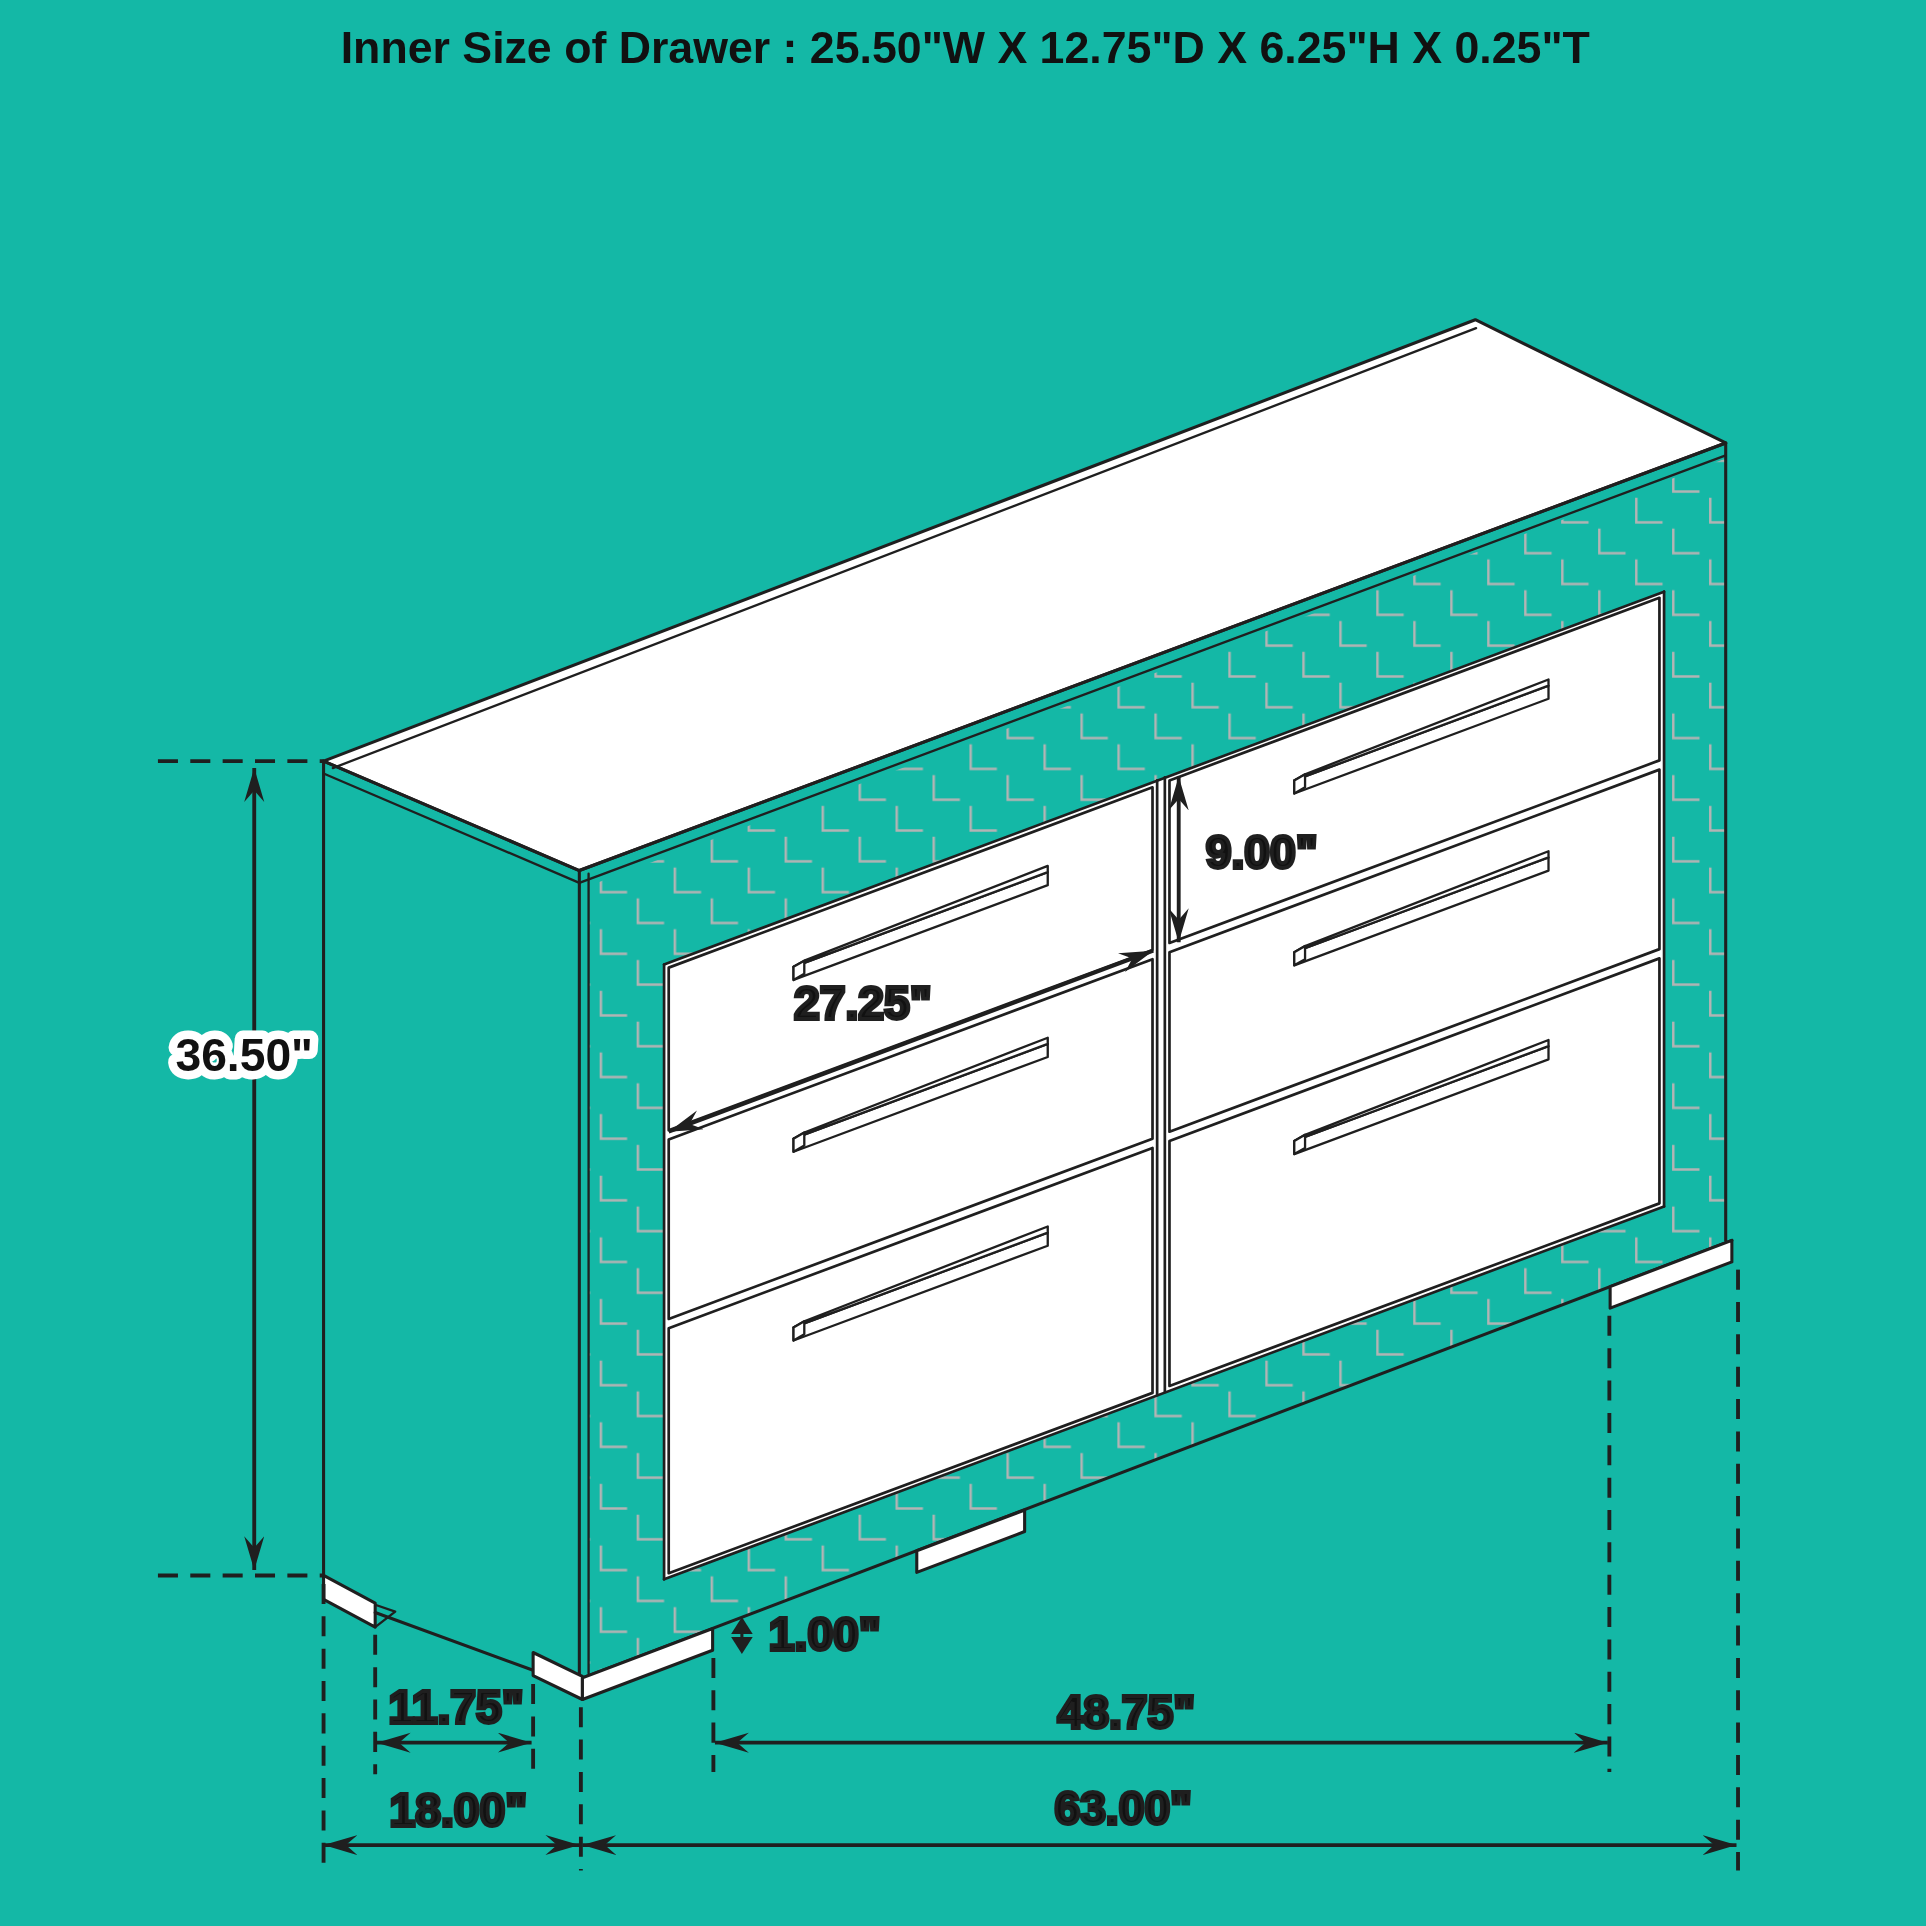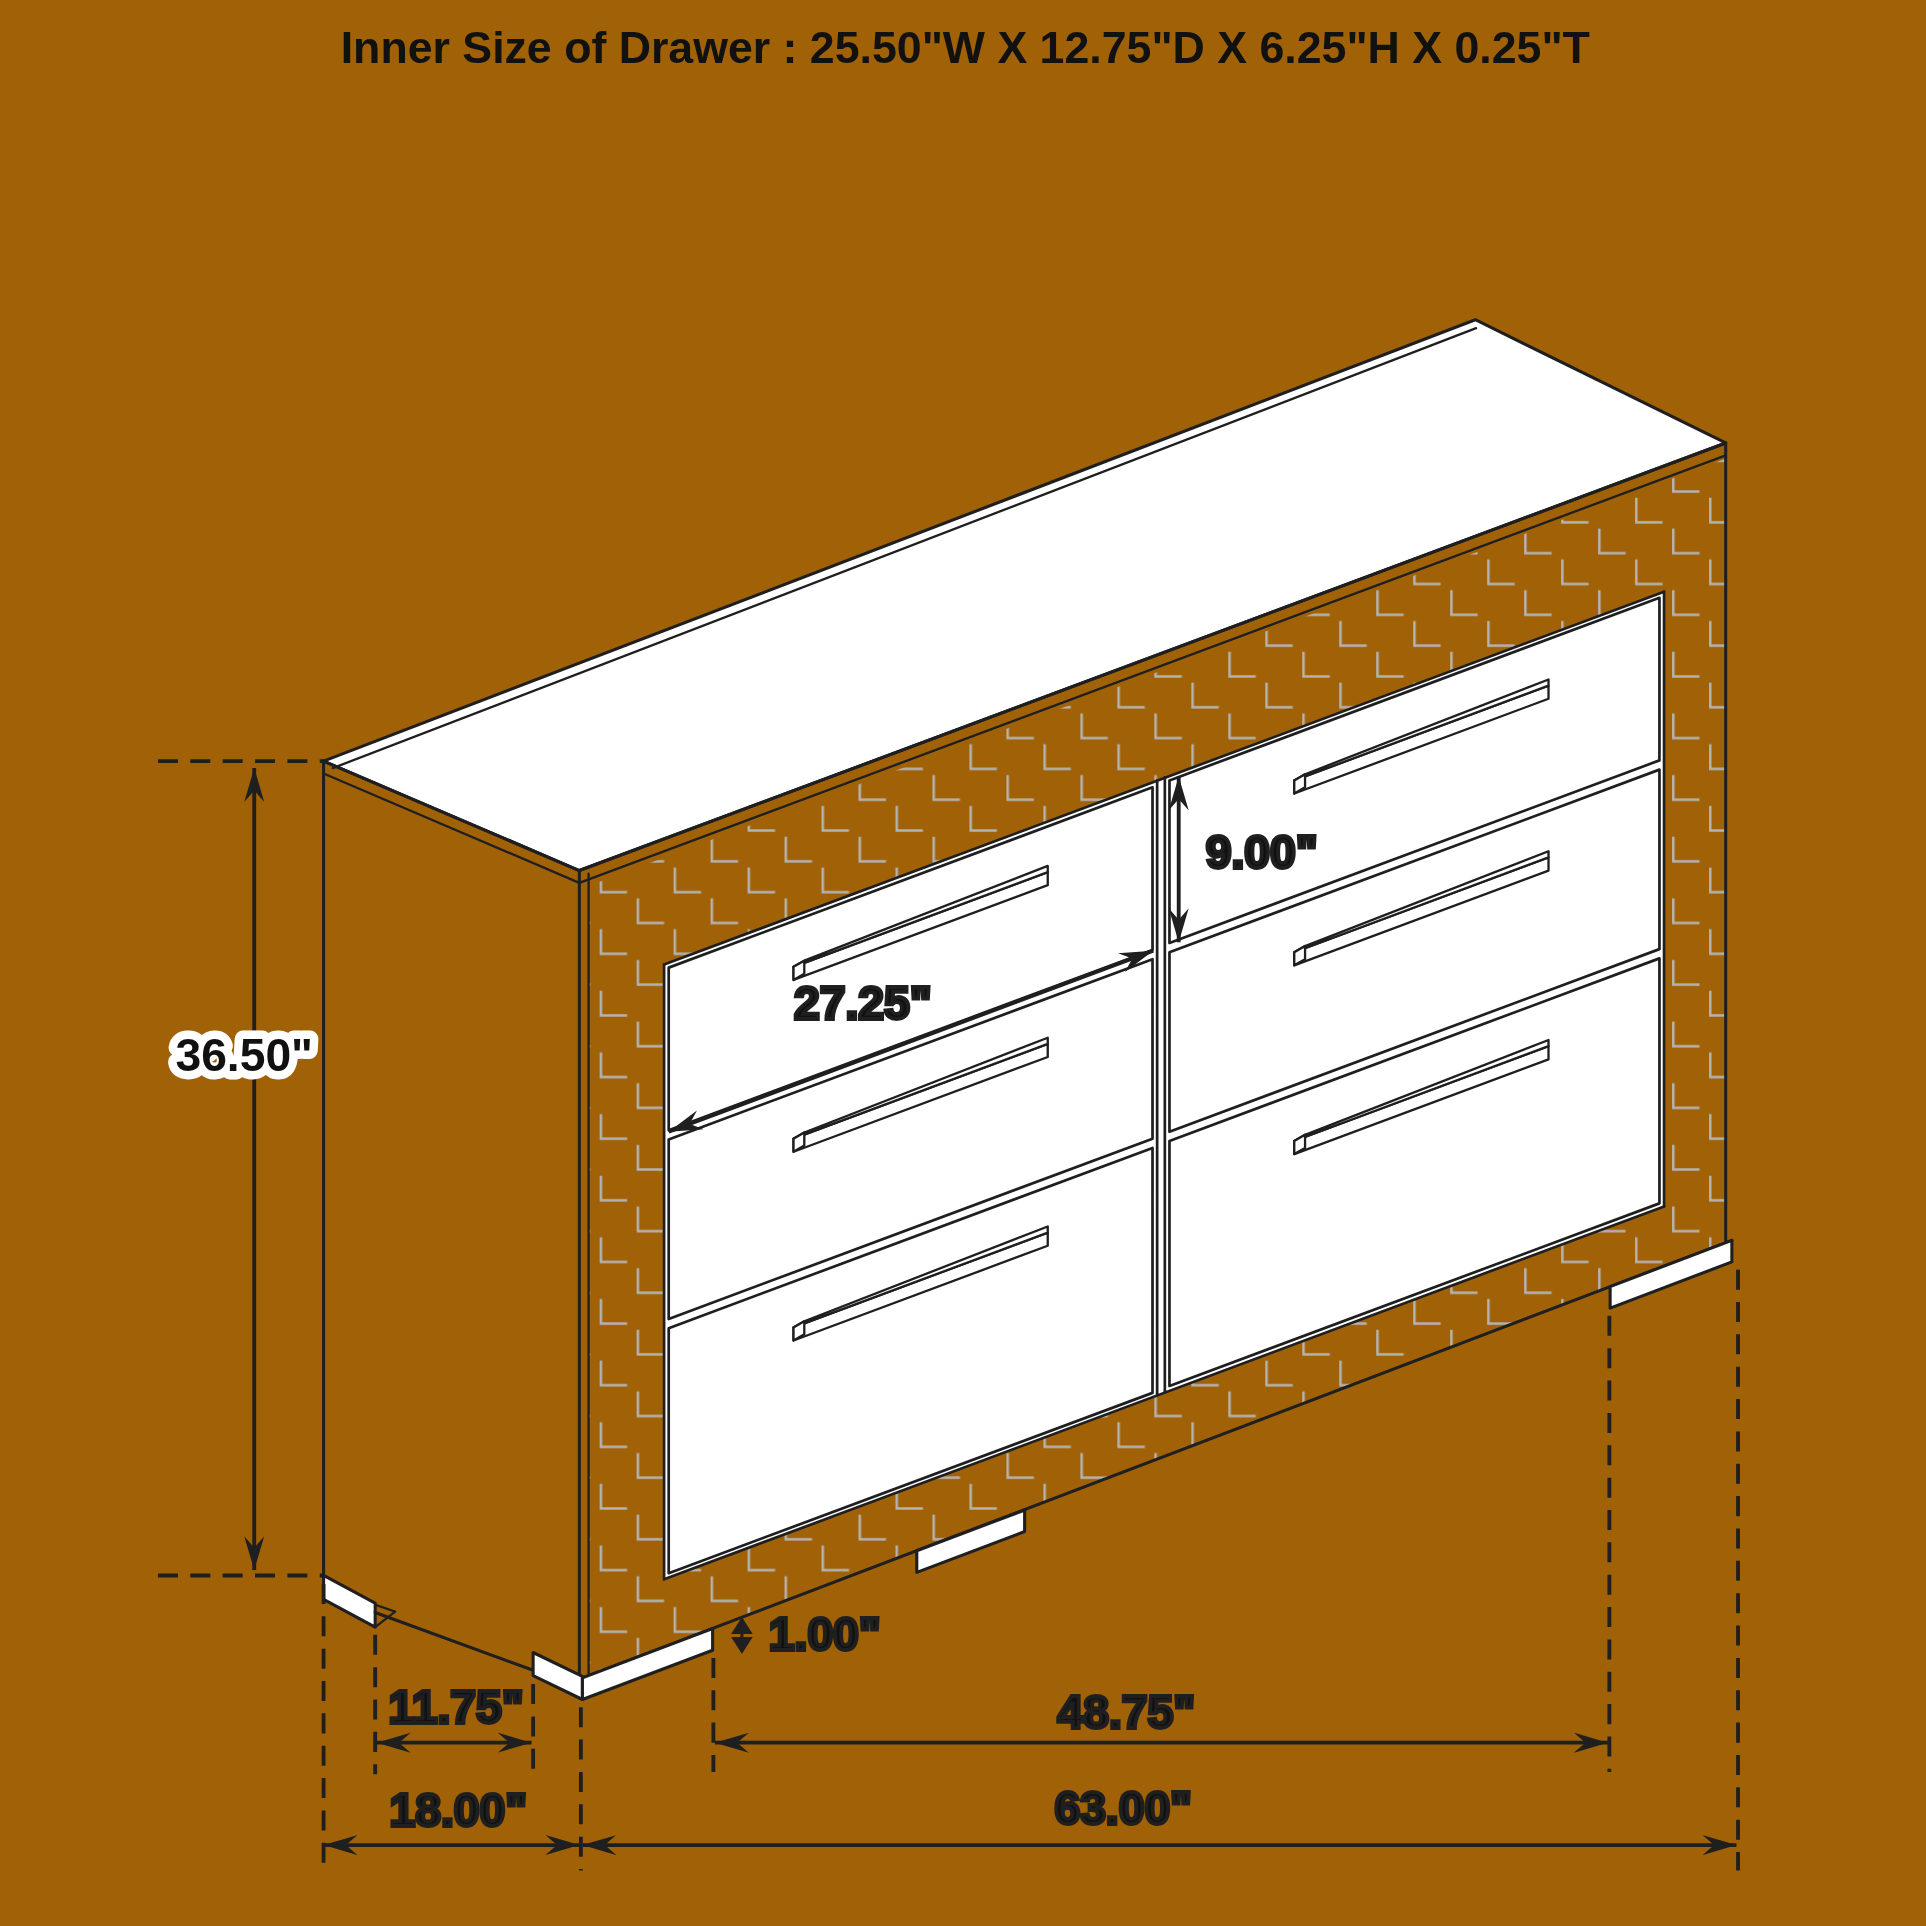--- a/index.html
+++ b/index.html
@@ -1,16 +1,16 @@
 <!DOCTYPE html>
 <html style="font-size:12.3px"><head>
 <meta charset="utf-8">
 <style>
   html,body{margin:0;padding:0;background:#fff;}
-  .stage{width:1926px;height:1926px;position:relative;background:#a16207;font-family:"Liberation Sans",sans-serif;}
+  .stage{width:1926px;height:1926px;position:relative;background:#14b8a6;font-family:"Liberation Sans",sans-serif;}
   svg{display:block}
   .dimtxt{font-family:"Liberation Sans",sans-serif;font-weight:bold;font-size:60px;fill:#111;}
   .titletxt{font-family:"Liberation Sans",sans-serif;font-weight:bold;font-size:58px;fill:#111;}
   .halo{paint-order:stroke;stroke:#fff;stroke-width:22px;stroke-linejoin:round;}
 </style>
 </head>
 <body>
 
 <div class="stage">
 <svg viewBox="0 0 2500 2500" width="1926" height="1926">

